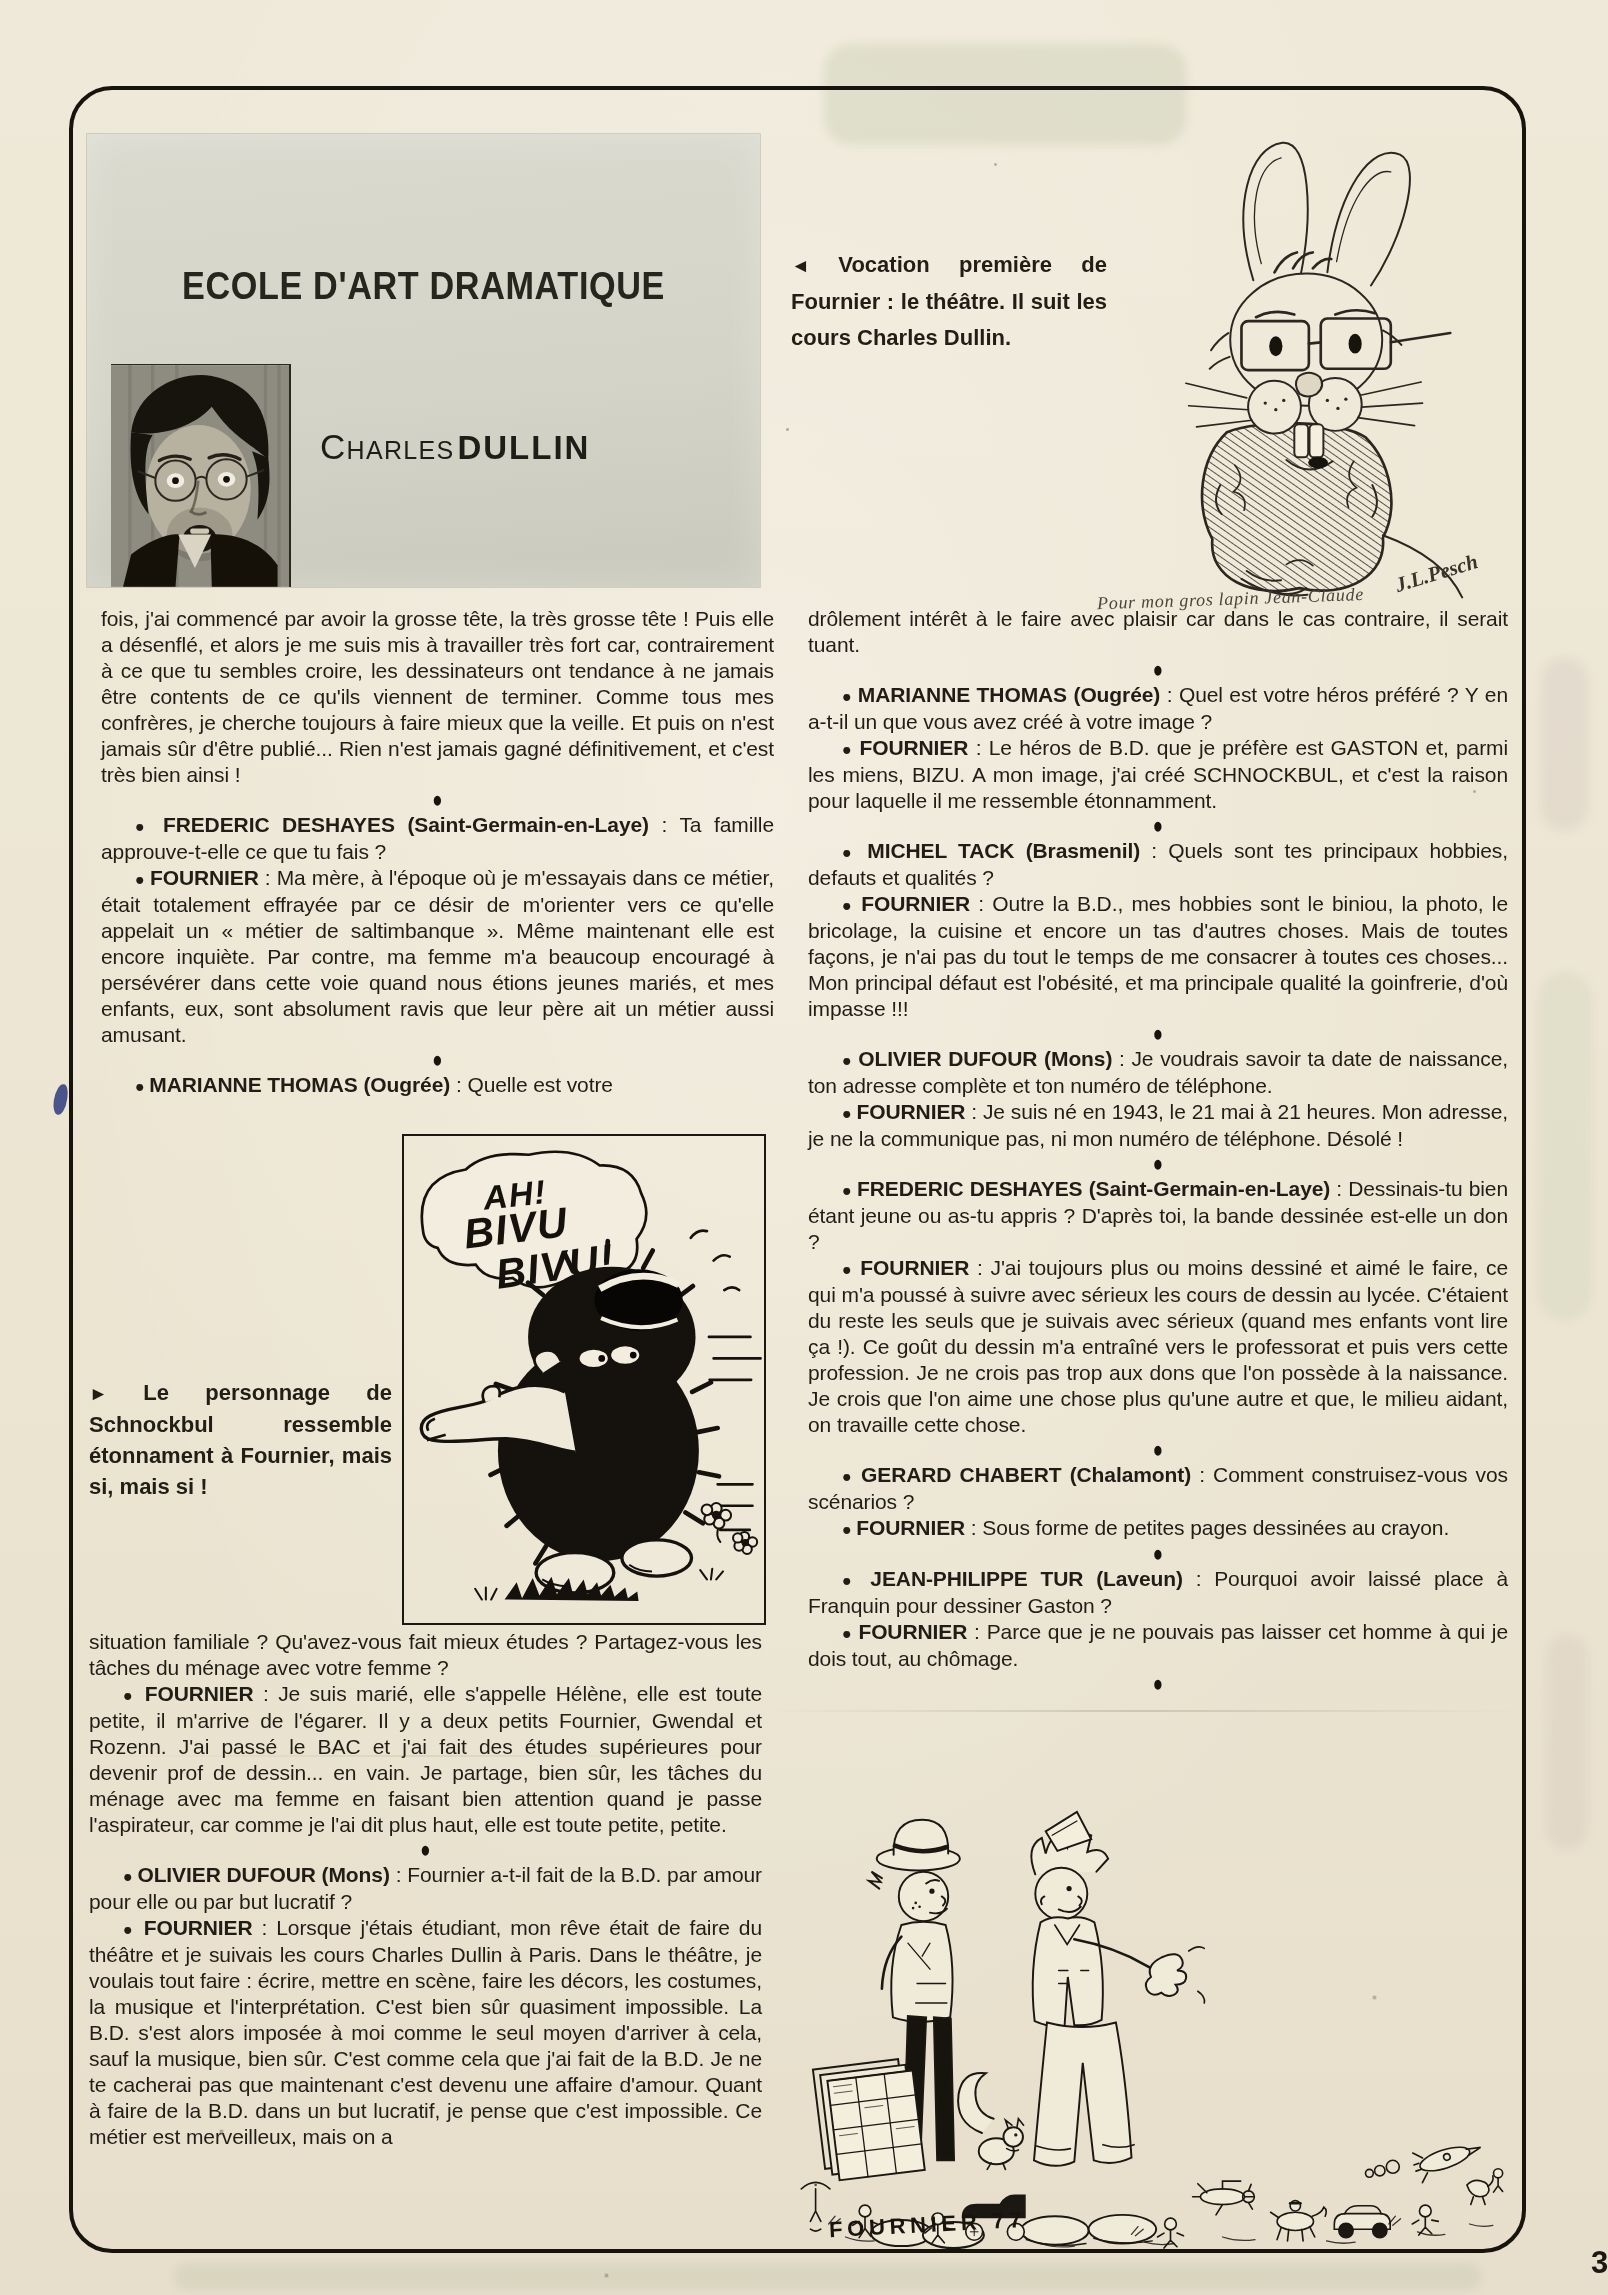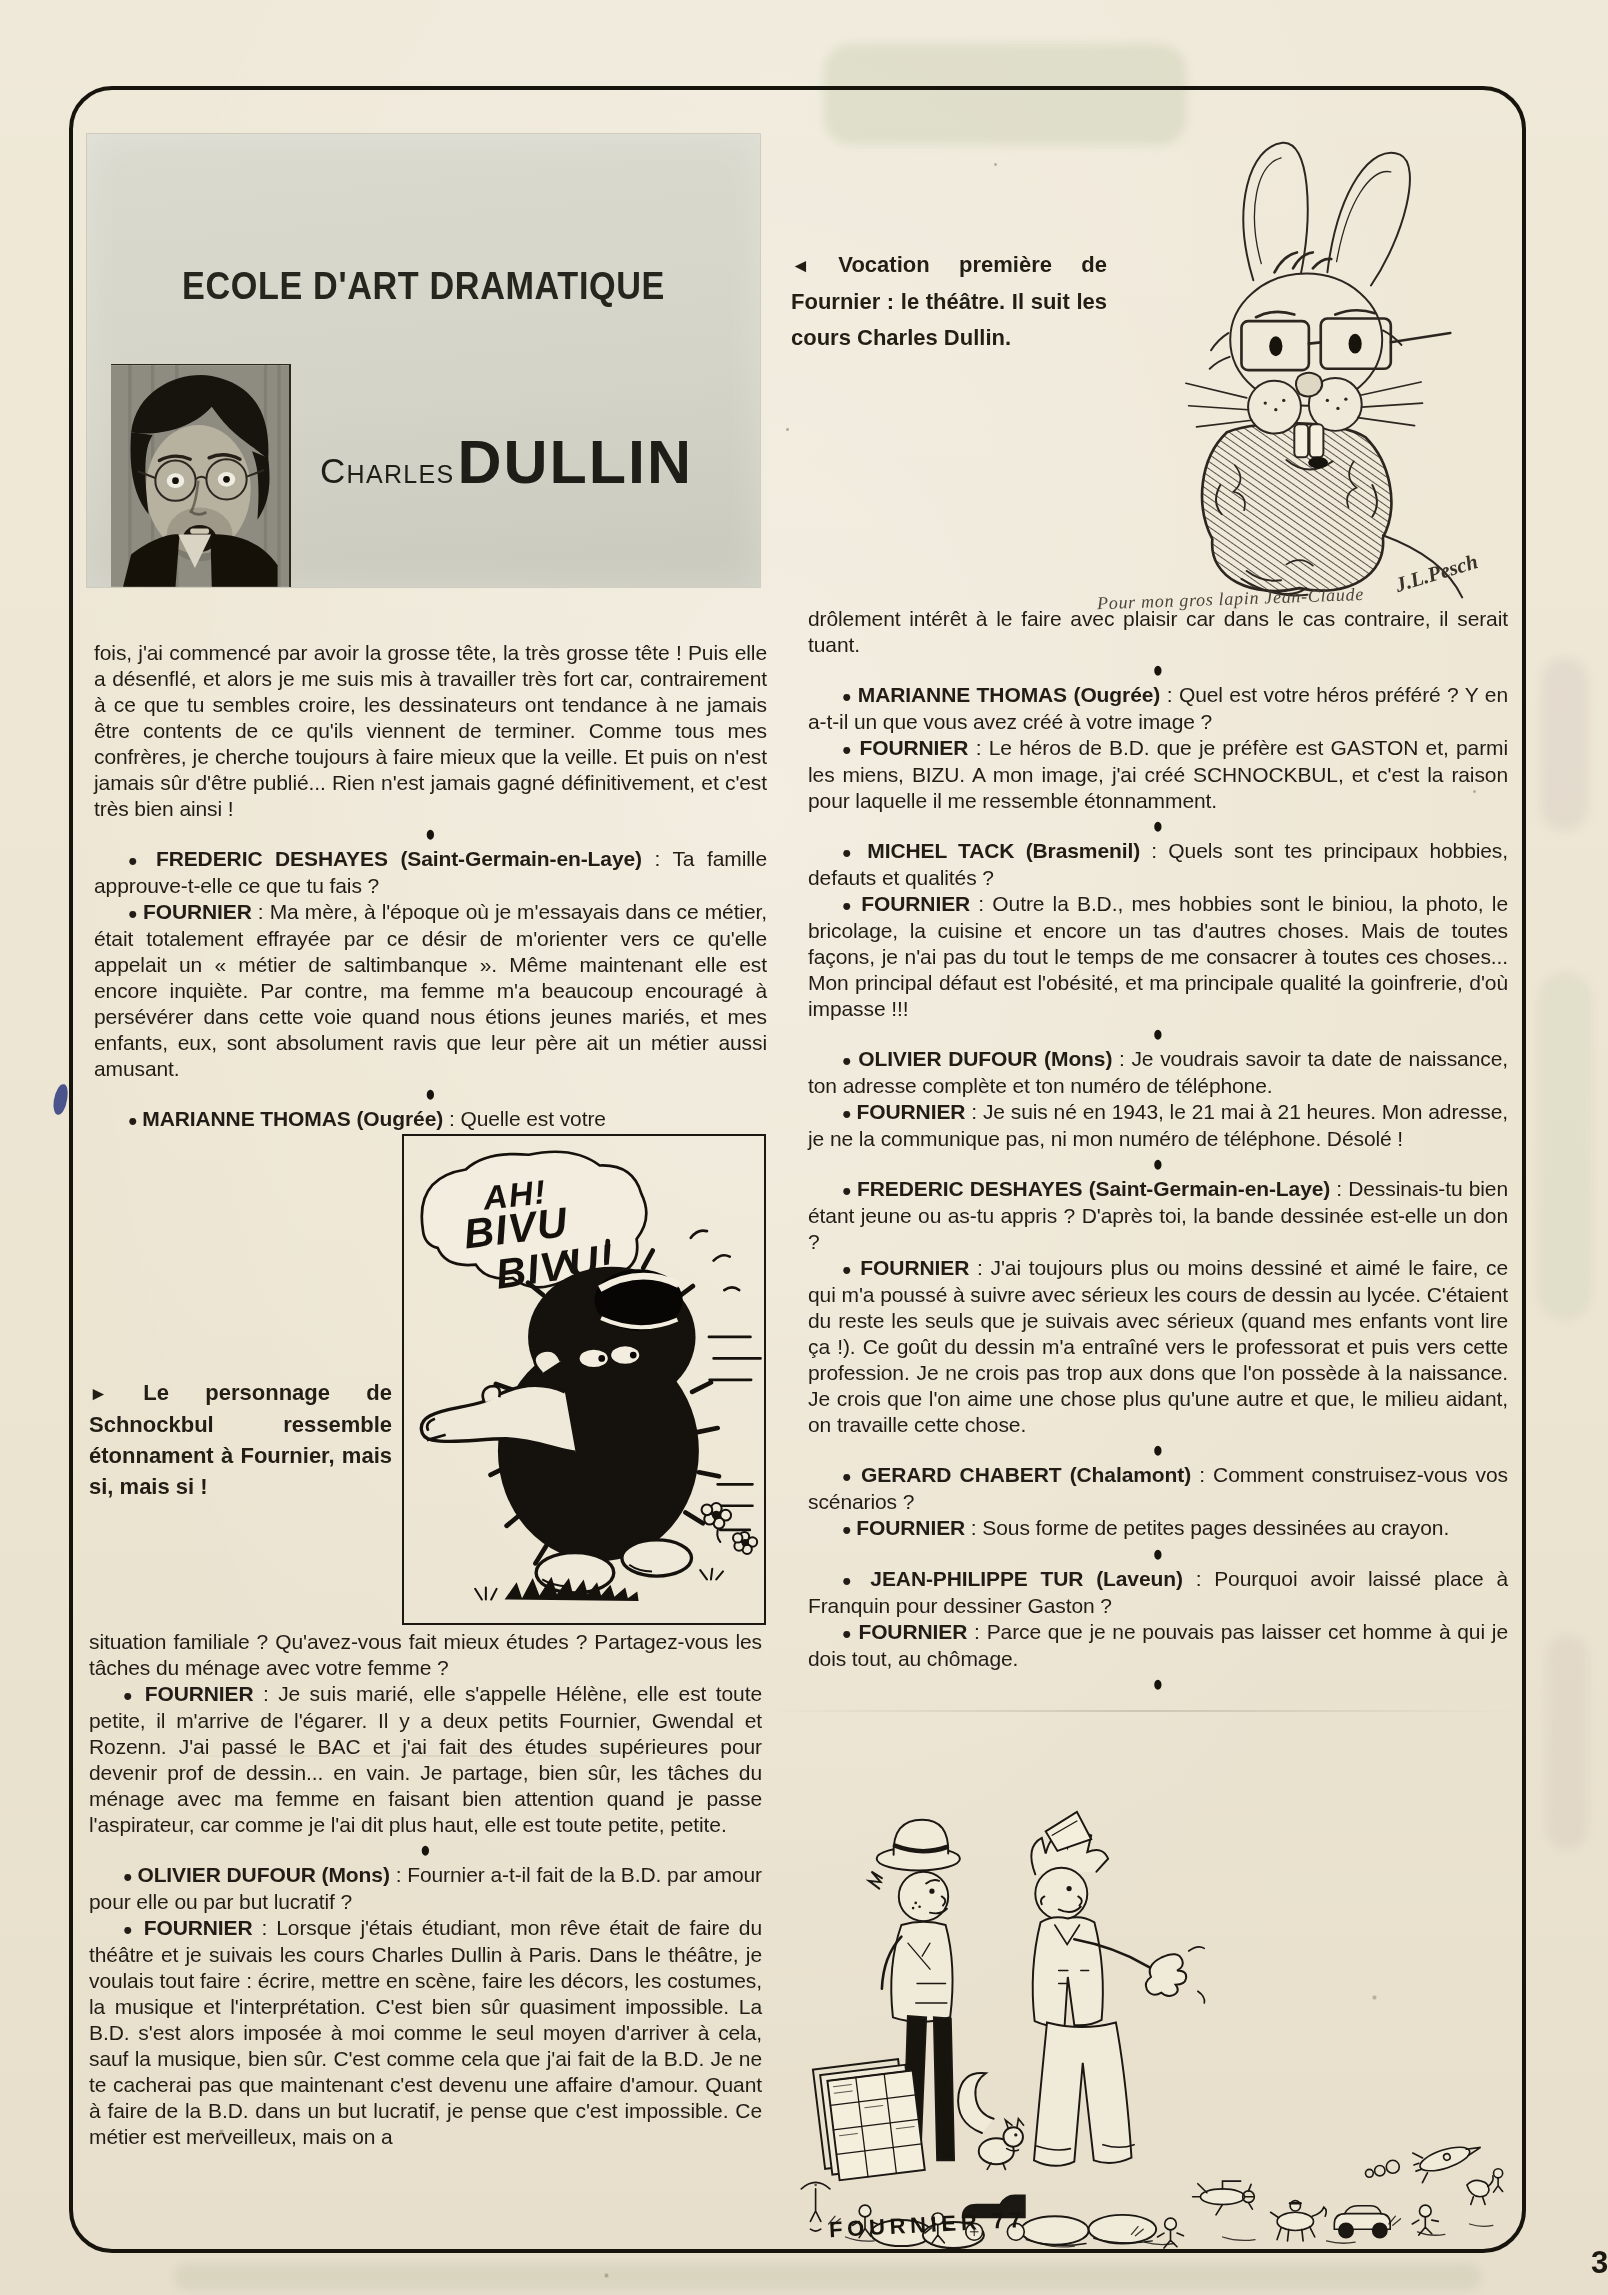--- a/index.html
+++ b/index.html
@@ -15,30 +15,30 @@
     background:linear-gradient(175deg,#dbdacf 0%,#d4d4c8 55%,#c9c9bd 100%);
     box-shadow:0 0 0 0.7px rgba(60,58,48,.25), inset 0 0 40px rgba(255,255,255,.25);}
   .sign-title{position:absolute;left:0;top:131px;width:100%;text-align:center;
     font-weight:700;font-size:38px;letter-spacing:0.7px;color:#26251e;
     transform:scaleX(.9);}
   .sign-photo{position:absolute;left:24px;top:230px;width:178px;height:222px;
     border-right:2px solid #2a2821;border-top:1.3px solid #2a2821;}
   .sign-photo svg{display:block;width:100%;height:100%;}
   .sign-name{position:absolute;left:233px;top:293px;width:436px;white-space:nowrap;color:#1e1d17;}
   .sign-charles{font-variant:small-caps;font-weight:400;font-size:35px;letter-spacing:1.3px;}
-  .sign-dullin{font-weight:800;font-size:61px;letter-spacing:2px;text-align:center;}
+  .sign-dullin{font-weight:800;font-size:33px;letter-spacing:2px;text-align:center;}
   
   .caption{position:absolute;font-weight:700;font-size:22px;line-height:36px;
     text-align:justify;color:#221e16;}
   .cap-vocation{left:791px;top:247px;width:316px;}
   .cap-schnockbul{left:89px;top:1377px;width:303px;line-height:31px;}
   .arrow{font-size:19px;letter-spacing:0;}
   
   .col{position:absolute;}
-  .col-left1{left:94px;top:606px;width:673px;margin-top:34px;}
+  .col-left1{left:101px;top:606px;width:673px;}
   .col-left2{left:89px;top:1629px;width:673px;}
   .col-right{left:808px;top:606px;width:700px;}
   .para{margin:0;font-size:21px;line-height:26px;letter-spacing:-0.1px;
     text-align:justify;color:#211d16;}
   .qa{text-indent:34px;}
   .nm{font-weight:700;}
   .bq{font-size:.78em;}
   .sep{height:24px;line-height:23px;text-align:center;font-size:17px;color:#17130d;
     transform:scaleY(1.35);}
   

